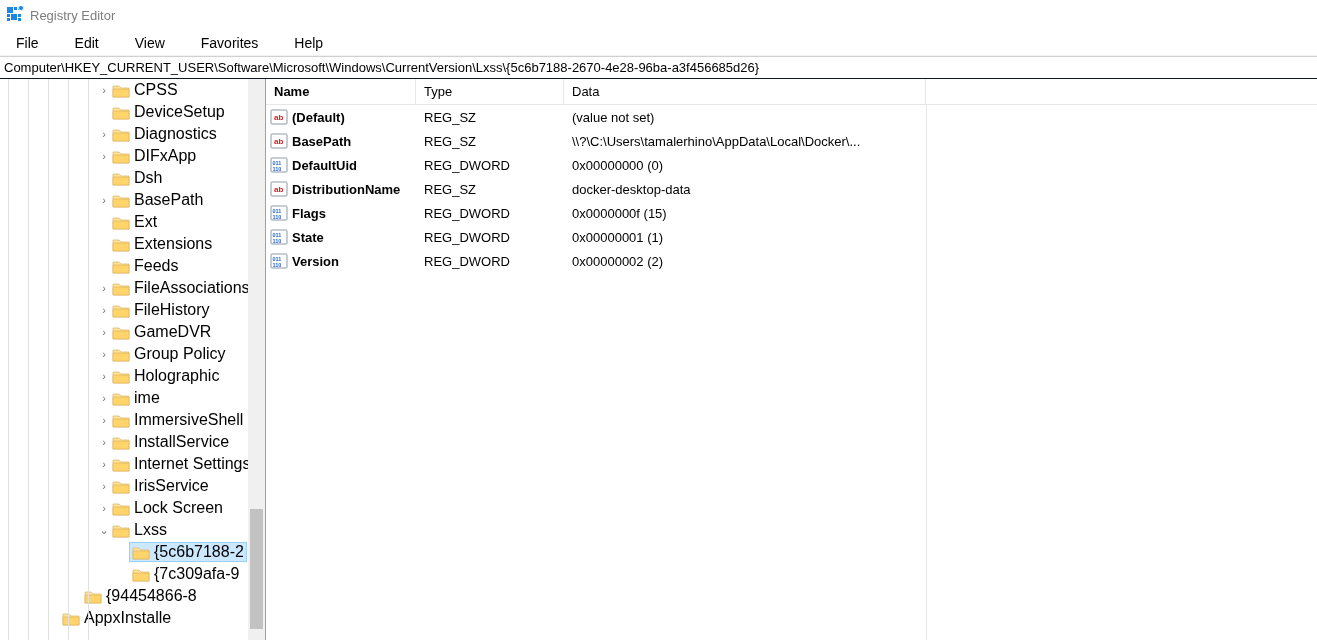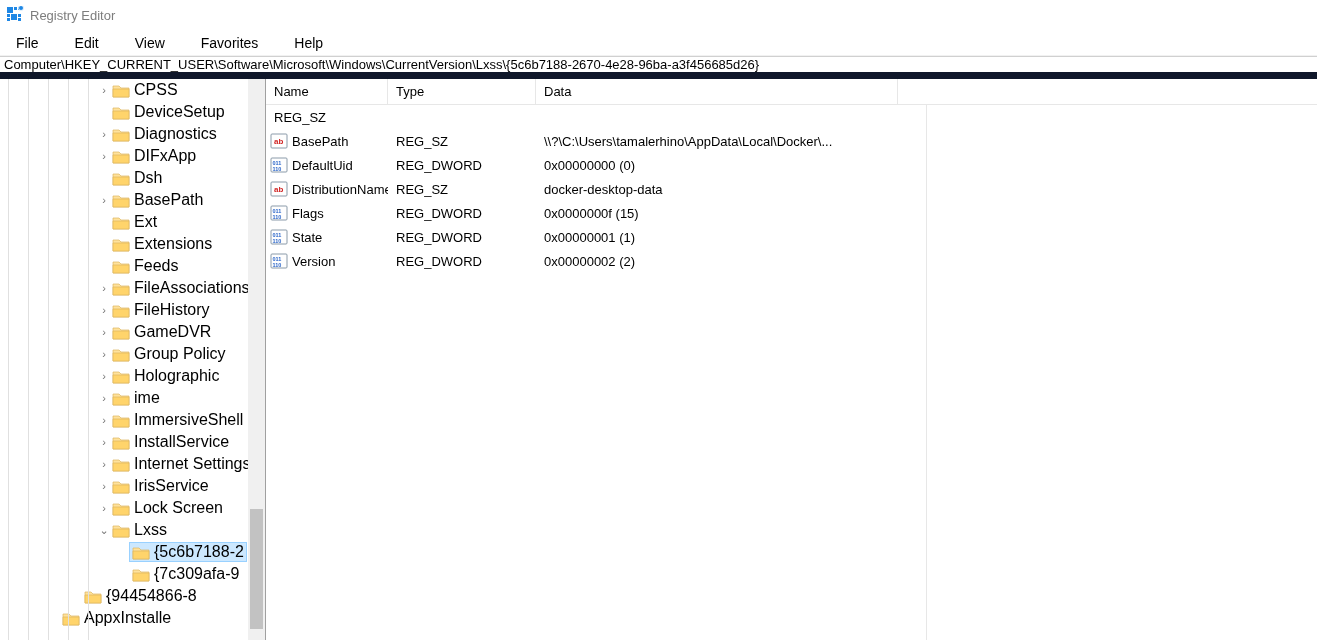--- a/index.html
+++ b/index.html
@@ -35,21 +35,21 @@
     gap: 16px;
     font-size: 14px;
   }
   .menubar .menu-item {
     padding: 2px 10px;
     cursor: default;
   }
   .addressbar {
     height: 23px;
     border-top: 1px solid #d0d0d0;
-    border-bottom: 7px solid #0f172a;
+    border-bottom: 1px solid #0f172a;
     padding: 0 4px;
     display: flex;
     align-items: center;
     font-size: 13px;
     white-space: nowrap;
     overflow: hidden;
   }
   .split {
     display: flex;
     height: calc(640px - 30px - 26px - 23px);
@@ -129,21 +129,21 @@
   }
   .col-headers div {
     padding: 0 8px;
     height: 100%;
     display: flex;
     align-items: center;
     border-right: 1px solid #e7e7e7;
     border-bottom: 1px solid #e7e7e7;
     font-size: 13px;
   }
-  .col-name  { width: 122px; }
+  .col-name  { width: 150px; font-weight: bold; }
   .col-type  { width: 148px; }
   .col-data  { width: 362px; }
   .col-fill  { flex: 1; border-right: none !important;}
   .value-row {
     display: flex;
     height: 24px;
     align-items: center;
     cursor: default;
   }
   .value-row > div {
@@ -518,21 +518,30 @@
   <div class="values-pane">
     <div class="values-table">
       <div class="col-headers">
         <div class="col-name">Name</div>
         <div class="col-type">Type</div>
         <div class="col-data">Data</div>
         <div class="col-fill"></div>
       </div>
       <div id="values">
           <div class="value-row">
+            <div class="col-name value-name-cell">
+              <span class="val-icon">
+                <svg viewBox="0 0 18 18" width="18" height="18">
+                  <use href="#sz-svg"></use>
+                </svg>
+              </span>
+              <span>(Default)</span>
+            </div>
             <div class="col-type">REG_SZ</div>
+            <div class="col-data">(value not set)</div>
           </div>
           <div class="value-row">
             <div class="col-name value-name-cell">
               <span class="val-icon">
                 <svg viewBox="0 0 18 18" width="18" height="18">
                   <use href="#sz-svg"></use>
                 </svg>
               </span>
               <span>BasePath</span>
             </div>

